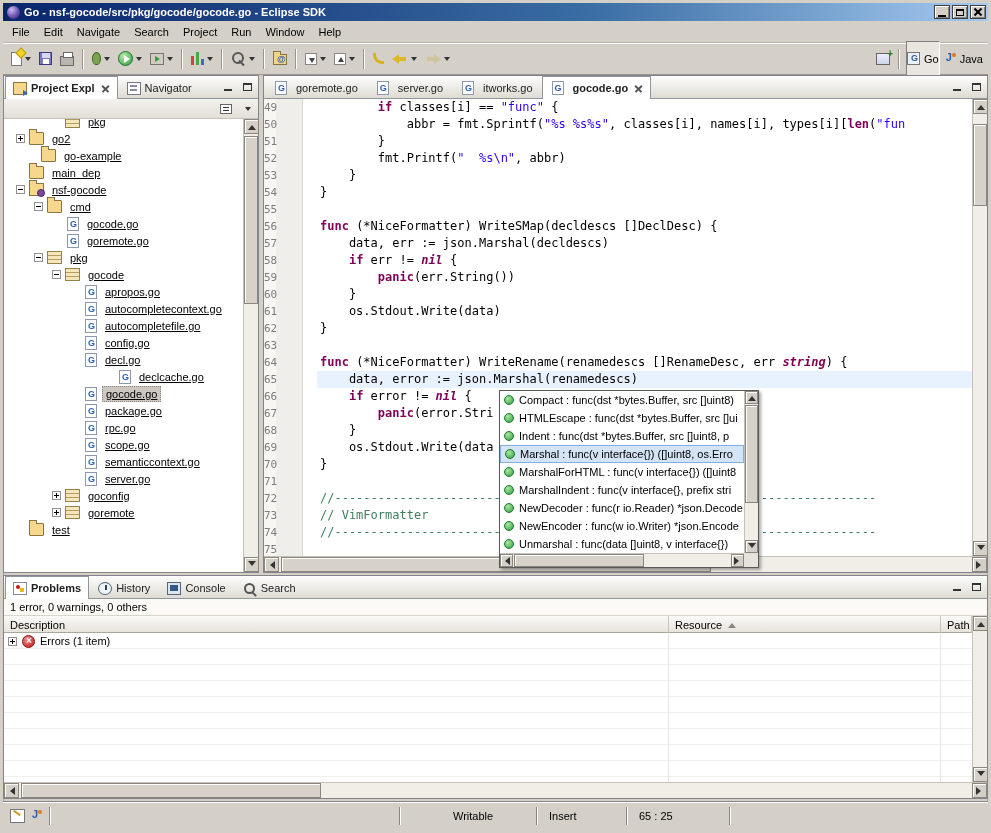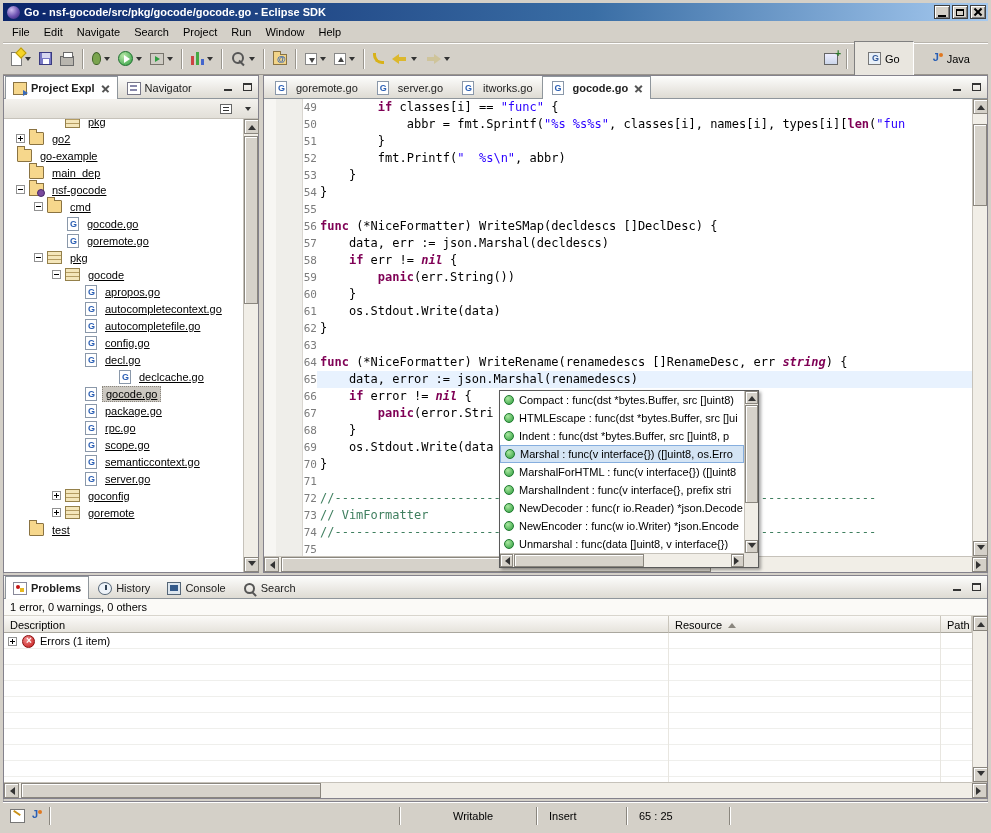--- a/index.html
+++ b/index.html
@@ -69,21 +69,21 @@
   .i-prev::after { content:""; position:absolute; left:3px; top:3px; border-bottom:5px solid #444; border-left:3px solid transparent; border-right:3px solid transparent; }
   .i-lastedit { width:11px; height:11px; border-left:3px solid #d8b21a; border-bottom:3px solid #d8b21a; border-radius:0 0 0 9px; }
   .i-back,.i-fwd { width:16px; height:10px; position:relative; }
   .i-back::before { content:""; position:absolute; left:0; top:0; border-right:7px solid #dcb82e; border-top:5px solid transparent; border-bottom:5px solid transparent; }
   .i-back::after { content:""; position:absolute; left:7px; top:3px; width:7px; height:4px; background:#dcb82e; }
   .i-fwd::before { content:""; position:absolute; right:0; top:0; border-left:7px solid #cfc49a; border-top:5px solid transparent; border-bottom:5px solid transparent; }
   .i-fwd::after { content:""; position:absolute; left:2px; top:3px; width:7px; height:4px; background:#cfc49a; }
   .i-persp { width:14px; height:12px; border:1px solid #666; background:linear-gradient(#eef,#cbd6ea); position:relative; }
   .i-persp::after { content:"+"; position:absolute; right:-4px; top:-6px; color:#2a7a2a; font-weight:bold; font-size:10px; }
 
-  .persp-btn { display:flex; align-items:center; height:36px; padding:0 13px; margin-left:2px; border:1px solid transparent; }
+  .persp-btn { display:flex; align-items:center; height:36px; padding:0 0; margin-left:2px; border:1px solid transparent; }
   .persp-btn.pressed { border-color:#808080 #fff #fff #808080; background:#e9e6df; }
   .plabel { margin-left:4px; }
   .pico-go { width:13px; height:13px; border:1px solid #777; background:#e8f0f8; position:relative; }
   .pico-go::after { content:"G"; position:absolute; left:3px; top:0px; font-size:9px; font-weight:bold; color:#345a9a; }
   .pico-java { width:13px; height:13px; position:relative; }
   .pico-java::before { content:"J"; position:absolute; left:3px; top:-1px; font-size:11px; font-weight:bold; color:#2a5fb4; }
   .pico-java::after { content:""; position:absolute; right:0; top:1px; width:4px; height:4px; border-radius:50%; background:#e07820; }
 
   
   .main { flex:1; display:flex; background:#d4d0c8; margin-bottom:2px; min-height:0; }
@@ -150,21 +150,21 @@
   .tri-r { width:0;height:0;border:4px solid transparent;border-left:5px solid #333;margin-left:2px; }
   .strack { flex:1; position:relative; }
   .sthumb { position:absolute; left:0; right:0; background:#d6d2ca; border:1px solid #8a867e; box-shadow:inset 1px 1px 0 #fff; }
   .hthumb { position:absolute; top:0; bottom:0; background:#d6d2ca; border:1px solid #8a867e; box-shadow:inset 1px 1px 0 #fff; }
 
   
   .editwrap { flex:1; display:flex; min-height:0; }
   .codearea { flex:1; overflow:hidden; font-family:"DejaVu Sans Mono","Liberation Mono",monospace; font-size:12px;
       background:linear-gradient(to right,#f7f6f3 0,#f7f6f3 12px,#efeeea 12px,#efeeea 38px,#d9d6d0 38px,#d9d6d0 39px,#fff 39px); }
   .crow { display:flex; height:17px; line-height:17px; white-space:pre; }
-  .ln { width:53px; flex:none; text-align:right; padding-right:0; color:#7b7b7b; font-size:11px; }
+  .ln { width:53px; flex:none; text-align:left; padding-right:0; color:#7b7b7b; font-size:11px; }
   .ltext { flex:1; margin-left:3px; }
   .crow.cur .ltext { background:#e8f2fe; margin-left:0; padding-left:3px; }
   .sg-p { color:#000; } .sg-k { color:#7f0055; font-weight:bold; }
   .sg-s { color:#2a00ff; } .sg-c { color:#3f7f5f; }
   .sg-t { color:#7f0055; font-weight:bold; font-style:italic; }
 
   
   .popup { position:absolute; left:235px; top:314px; width:260px; height:178px; z-index:20;
            background:#fff; border:1px solid #5a5a5a; box-shadow:2px 2px 3px rgba(0,0,0,.35);
            display:flex; flex-wrap:wrap; }
@@ -374,21 +374,21 @@
             <div class="trow" style="padding-left: 48px;">
               <span class="expsp"></span>
               <span class="fico fico-package"></span>
               <span class="tlabel">pkg</span>
             </div>
             <div class="trow" style="padding-left: 12px;">
               <span class="exp plus"></span>
               <span class="fico fico-folder"></span>
               <span class="tlabel">go2</span>
             </div>
-            <div class="trow" style="padding-left: 0;">
+            <div class="trow" style="padding-left: 24px;">
               <span class="expsp"></span>
               <span class="fico fico-folder"></span>
               <span class="tlabel">go-example</span>
             </div>
             <div class="trow" style="padding-left: 12px;">
               <span class="expsp"></span>
               <span class="fico fico-folder"></span>
               <span class="tlabel">main_dep</span>
             </div>
             <div class="trow" style="padding-left: 12px;">

